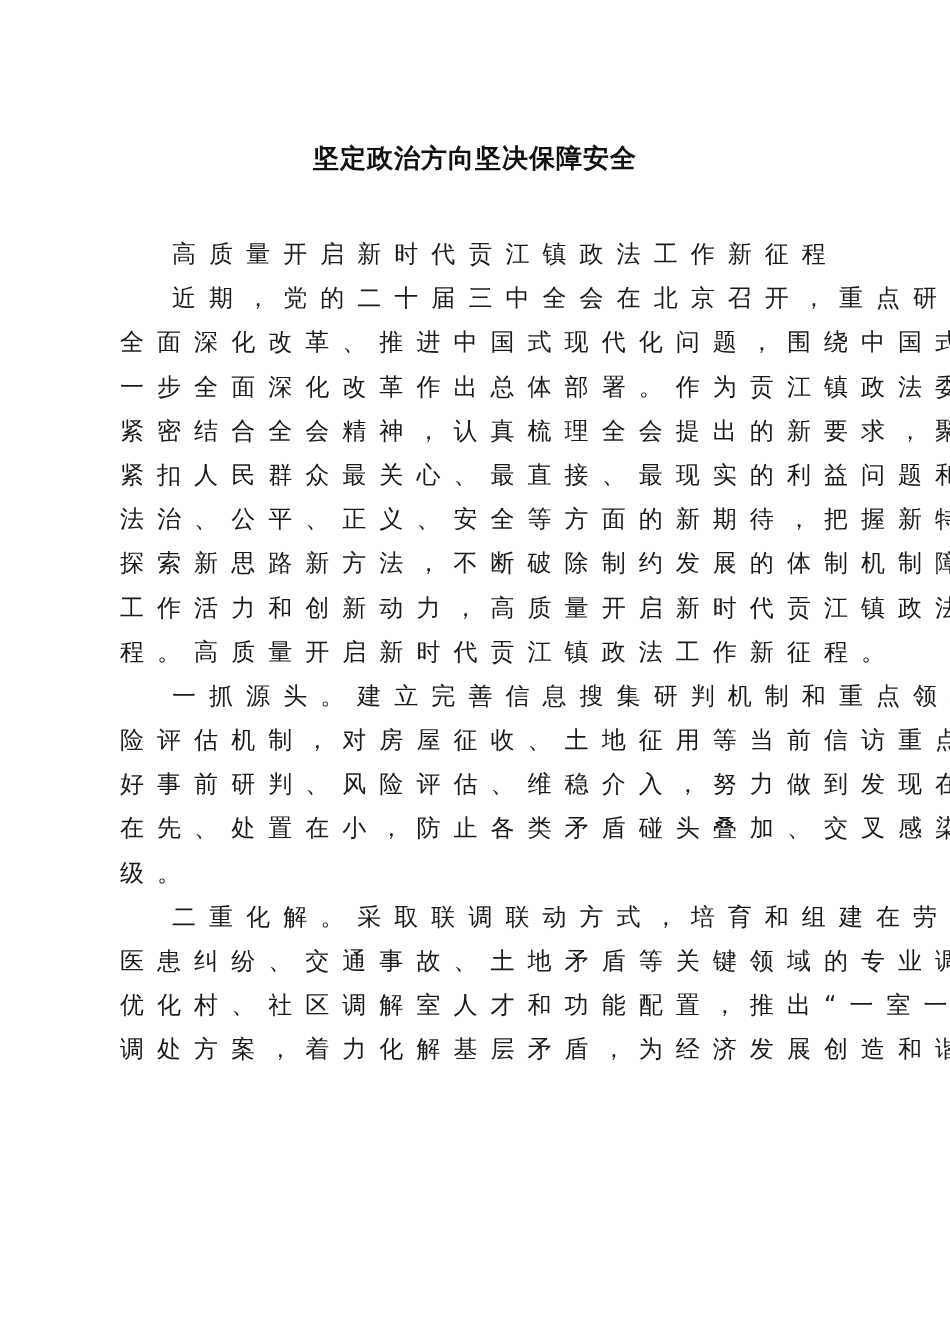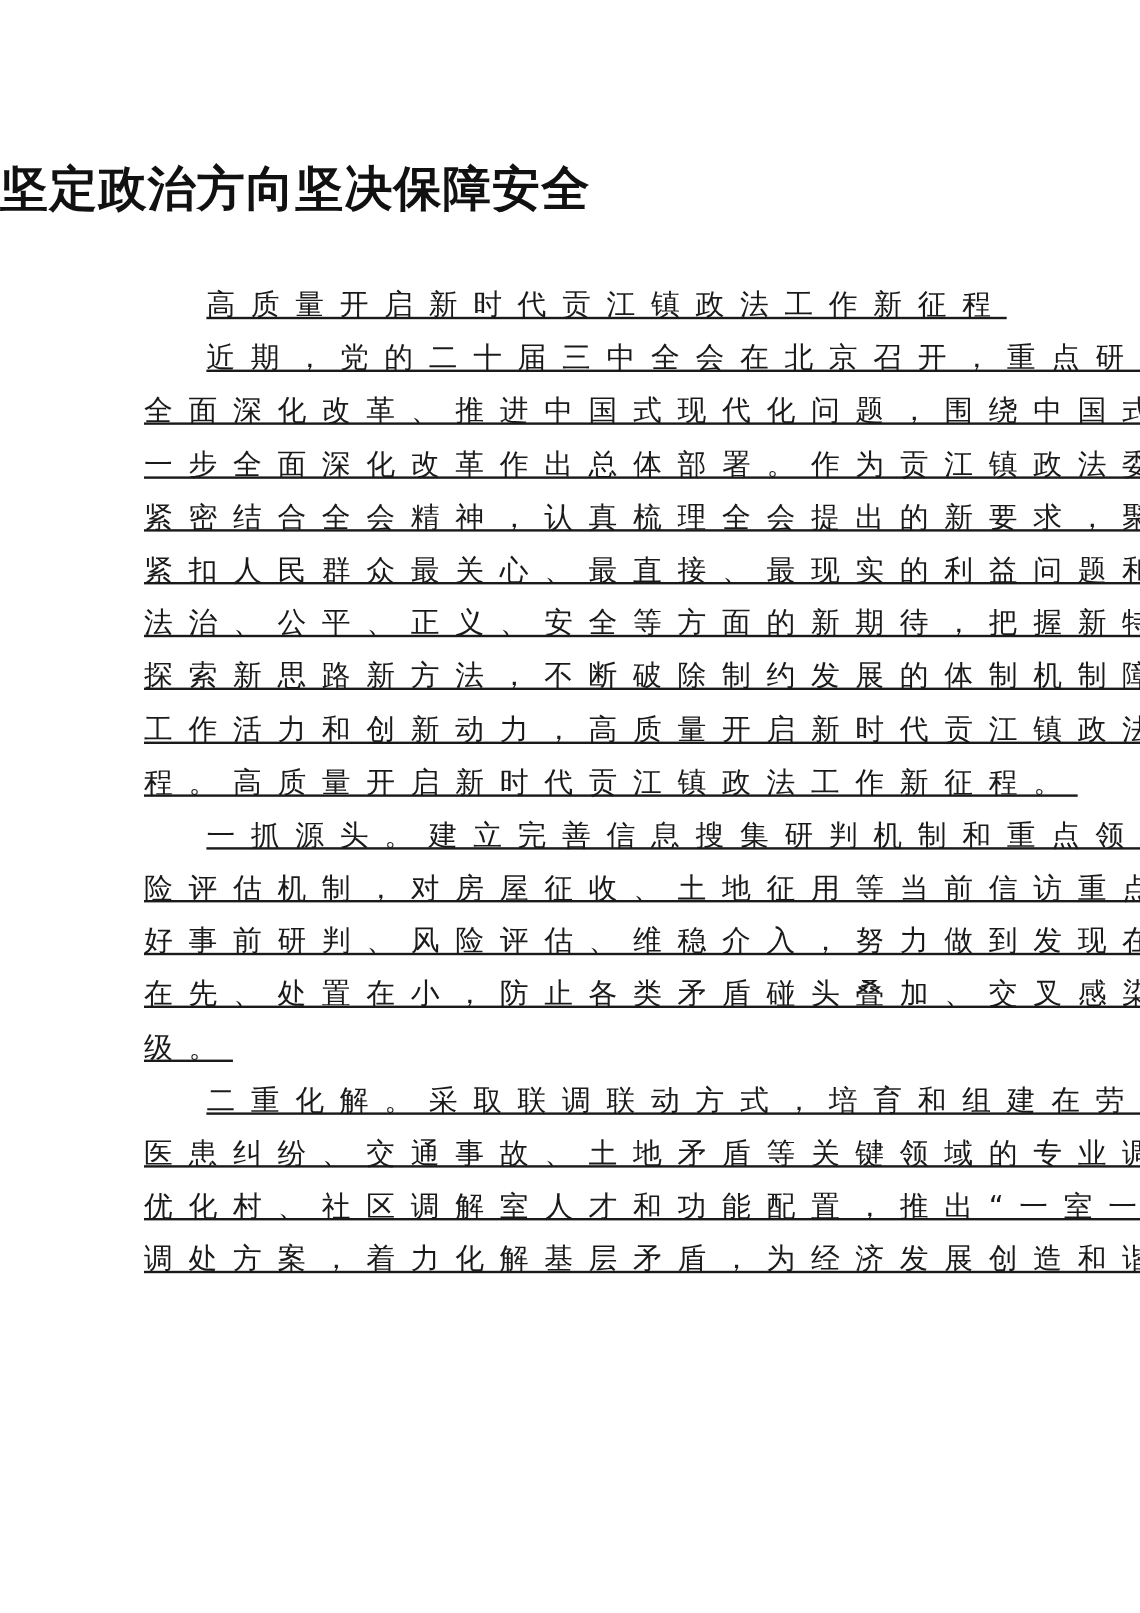--- a/index.html
+++ b/index.html
@@ -1,28 +1,27 @@
 <!DOCTYPE html>
 <html><head>
 <meta charset="utf-8">
 <style>
   html, body { margin: 0; padding: 0; background: #ffffff; }
   body { width: 950px; height: 1344px; position: relative; overflow: hidden; }
   .page { position: absolute; left: 0; top: 0; width: 950px; height: 1344px; background: #fff; }
   .title {
-    position: absolute; left: 0; top: 134px; width: 950px; text-align: left;
+    position: absolute; left: 0; top: 134px; width: 950px; text-align: center;
     font-family: "DejaVu Serif", "Liberation Serif", serif;
-    font-weight: bold; font-size: 40px; line-height: 48px; color: #111; letter-spacing: 1px;
+    font-weight: bold; font-size: 26px; line-height: 48px; color: #111; letter-spacing: 1px;
   }
   .body {
     position: absolute; left: 120px; top: 232px; width: 704px;
     font-family: "DejaVu Sans", "Liberation Sans", sans-serif;
     font-size: 24px; line-height: 44.2px; color: #1a1a1a;
     letter-spacing: 13.05px;
-    text-decoration: underline;
   }
   .line { display: block; white-space: nowrap; height: 44.2px; }
   .indent { padding-left: 52px; }
 </style>
 </head>
 <body>
 
 <div class="page">
   <div class="title">坚定政治方向坚决保障安全</div>
 

